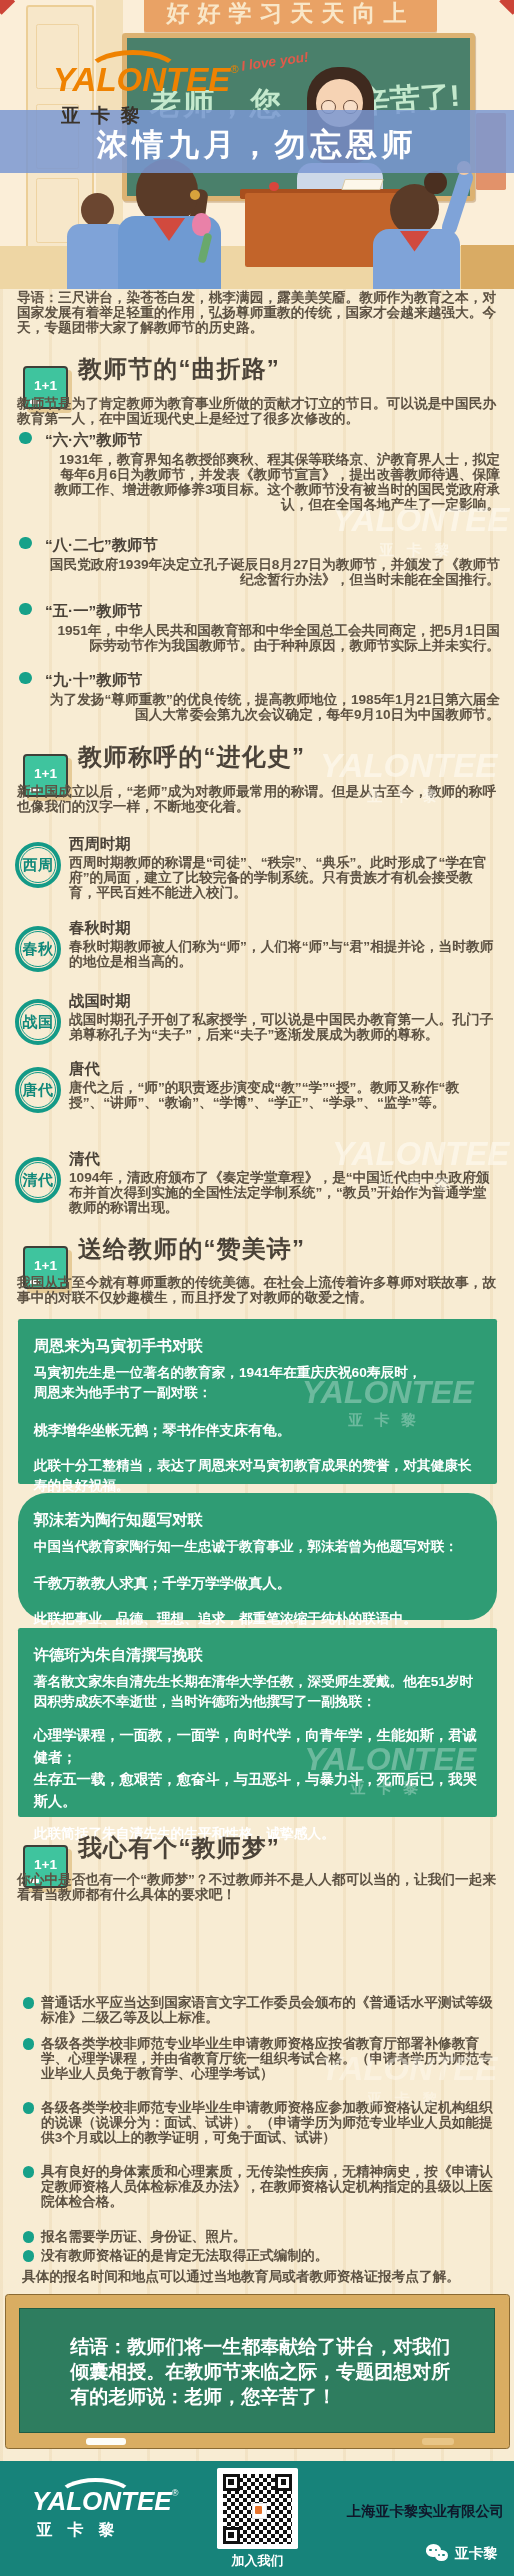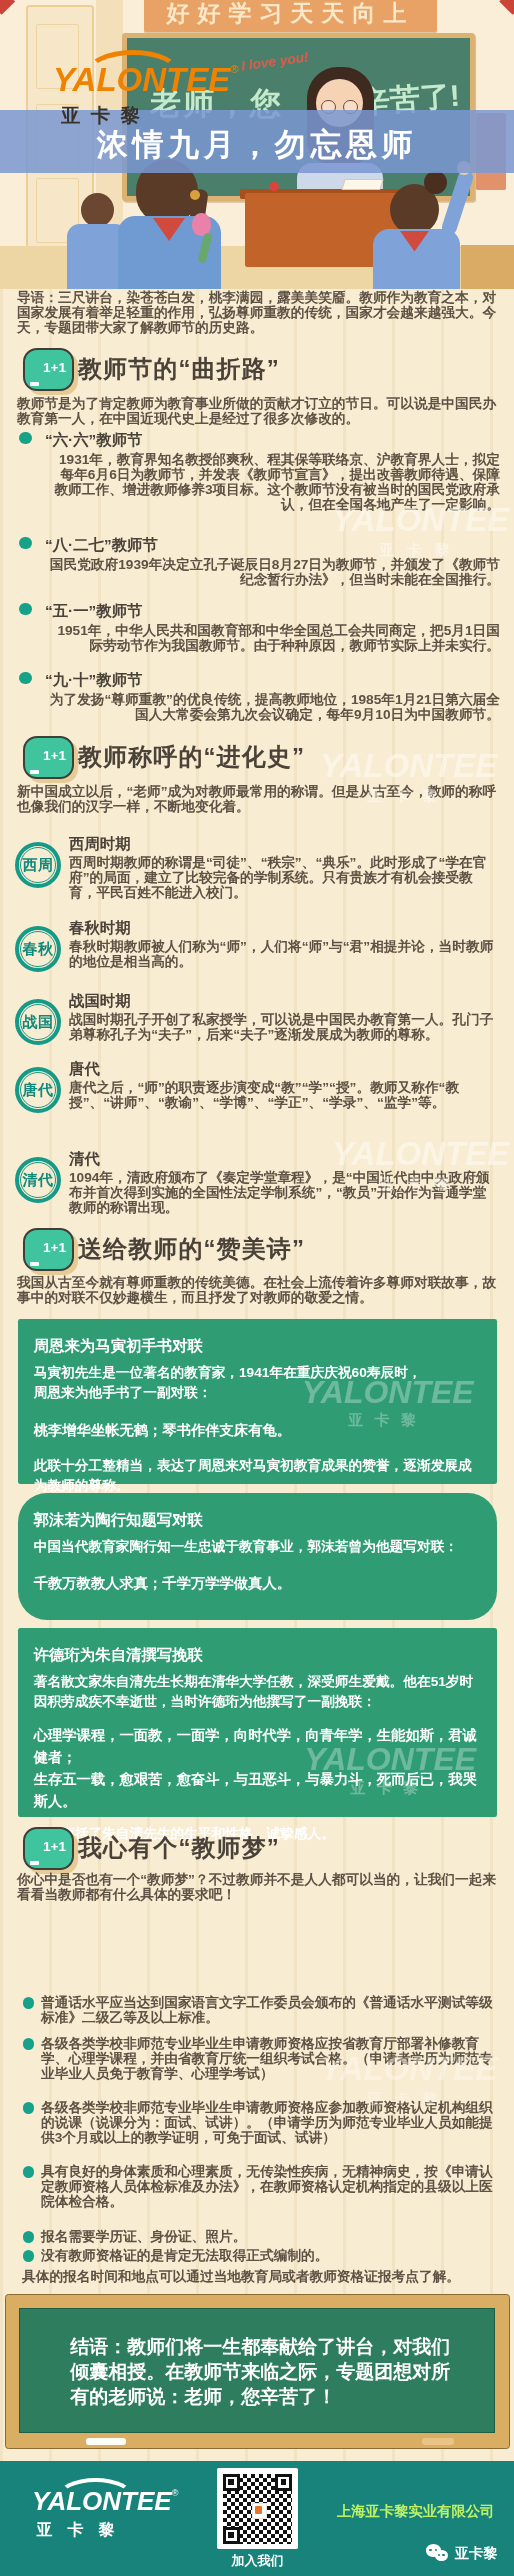--- a/index.html
+++ b/index.html
@@ -54,21 +54,21 @@
   .logo .arc{position:absolute;border-style:solid;border-color:transparent;border-radius:50%;}
   .logo .cn{font-weight:900;letter-spacing:10.3px;}
   .logo-hero{left:53px;top:63px;color:#ef8201;}
   .logo-hero .en{font-size:33px;}
   .logo-hero .reg{font-size:11.4px;vertical-align:top;}
   .logo-hero .arc{left:32px;top:-12.6px;width:86px;height:37px;border-width:5.1px;border-top-color:#ef8201;}
   .logo-hero .cn{color:#3a332b;font-size:19.4px;margin:5.7px 0 0 8px;}
   
   .lead,.sec-intro,.item-body,.para,.req-text,.closing-line{font-size:13.7px;font-weight:700;color:#5d5243;line-height:15px;}
   .sec-header{position:absolute;left:23px;height:49px;}
-  .sec-badge{position:absolute;left:0;top:0;width:41px;height:39px;background:#3fc49e;border:2.3px solid #3f3f38;border-radius:14px;box-shadow:4px 4px 0 #e6cb97;padding-left:6px;}
+  .sec-badge{position:absolute;left:0;top:18px;width:41px;height:39px;background:#3fc49e;border:2.3px solid #3f3f38;border-radius:4px;box-shadow:4px 4px 0 #e6cb97;}
   .sec-badge .plus{position:absolute;width:100%;top:10.3px;text-align:center;color:#fff;font-size:13.7px;font-weight:900;}
   .sec-badge .chalk{position:absolute;left:4.6px;bottom:3.4px;width:9.1px;height:3.4px;background:#fff;border-radius:1.1px;}
   .sec-title{position:absolute;left:55px;top:4.6px;font-size:24px;font-weight:900;color:#4a4238;letter-spacing:1.1px;white-space:nowrap;}
   .dot-item{position:absolute;left:0;width:514px;}
   .dot{position:absolute;left:19.4px;top:1.7px;width:12.6px;height:12.6px;background:#17a189;border-radius:50%;}
   .dot-title{position:absolute;left:45px;top:0;font-size:15.4px;font-weight:900;color:#4a4238;}
   .dot-body{position:absolute;left:48px;top:22px;width:452px;text-align:right;}
   .era{position:absolute;left:0;width:514px;}
   .era-ring{position:absolute;left:15px;top:8px;width:38px;height:38px;border:4px solid #149a87;border-radius:50%;}
   .era-ring::after{content:"";position:absolute;left:0.6px;top:0.6px;right:0.6px;bottom:0.6px;border:1.1px solid #149a87;border-radius:50%;}
@@ -102,21 +102,21 @@
   .logo-footer .arc{left:25px;top:-10.3px;width:69px;height:30px;border-width:4.6px;border-top-color:#fff;}
   .logo-footer .cn{font-size:16px;font-weight:900;letter-spacing:15px;margin:5.7px 0 0 4.6px;}
   .qr-box{position:absolute;left:217px;top:7.4px;width:81px;height:81px;background:#fff;border-radius:1.7px;padding:5.7px;box-sizing:border-box;}
   .qr-pattern{position:relative;width:100%;height:100%;
     background:repeating-conic-gradient(#111 0% 25%, #fff 0% 50%) 0 0/8px 8px;}
   .finder{position:absolute;width:17px;height:17px;background:#fff;border:3.4px solid #111;box-sizing:border-box;}
   .finder::after{content:"";position:absolute;left:2.3px;top:2.3px;width:5.7px;height:5.7px;background:#111;}
   .qr-center{position:absolute;left:29px;top:29px;width:13.7px;height:13.7px;background:#fff;border:1.1px solid #e5e5e5;}
   .qr-center::after{content:"";position:absolute;left:2.3px;top:1.7px;width:6.9px;height:8px;background:#e8742c;border-radius:1.1px;}
   .qr-caption{position:absolute;left:217px;top:91px;width:81px;text-align:center;font-size:13px;font-weight:700;color:#fff;}
-  .company{position:absolute;left:337px;top:41px;width:177px;text-align:left;font-size:14.3px;font-weight:700;color:#bef264;}
+  .company{position:absolute;left:337px;top:41px;width:177px;text-align:center;font-size:14.3px;font-weight:700;color:#0f172a;}
   .wechat-row{position:absolute;left:426px;top:83px;display:flex;align-items:center;gap:5.7px;}
   .wx-icon{position:relative;width:23px;height:19.4px;}
   .wx-b1{position:absolute;left:0;top:0;width:15px;height:12.6px;background:#fff;border-radius:50% 50% 46% 46%;}
   .wx-b2{position:absolute;left:9.1px;top:5.7px;width:12.6px;height:11px;background:#fff;border-radius:50%;}
   .wx-eye{position:absolute;width:2.3px;height:2.3px;background:#17837a;border-radius:50%;}
   .wechat-name{font-size:14.3px;font-weight:700;color:#fff;}
 </style>
 </head>
 <body>
 
@@ -284,29 +284,30 @@
 
   <div class="card" style="top:1319px;height:165px;">
     <div class="card-wm" style="right:23px;top:57px;">
       <div class="en">YALONTEE</div>
       <div class="cn">亚卡黎</div>
     </div>
     <div class="card-inner">
       <div class="card-title">周恩来为马寅初手书对联</div>
       <div class="card-lead" style="width:394px">马寅初先生是一位著名的教育家，1941年在重庆庆祝60寿辰时，周恩来为他手书了一副对联：</div>
       <div class="card-couplet">桃李增华坐帐无鹤；琴书作伴支床有龟。</div>
-      <div class="card-note">此联十分工整精当，表达了周恩来对马寅初教育成果的赞誉，逐渐发展成为教师的尊称。</div>
+      <div class="card-note">此联十分工整精当，表达了周恩来对马寅初教育成果的赞誉，对其健康长寿的良好祝福。</div>
     </div>
   </div>
 
   <div class="card" style="top:1493px;height:127px;border-radius:29px;">
     <div class="card-inner">
       <div class="card-title">郭沫若为陶行知题写对联</div>
       <div class="card-lead">中国当代教育家陶行知一生忠诚于教育事业，郭沫若曾为他题写对联：</div>
       <div class="card-couplet">千教万教教人求真；千学万学学做真人。</div>
+      <div class="card-note">此联把事业、品德、理想、追求，都重笔浓缩于纯朴的联语中。</div>
     </div>
   </div>
 
   <div class="card" style="top:1628px;height:189px;">
     <div class="card-wm" style="right:20.6px;bottom:19.4px;">
       <div class="en">YALONTEE</div>
       <div class="cn">亚卡黎</div>
     </div>
     <div class="card-inner">
       <div class="card-title">许德珩为朱自清撰写挽联</div>

